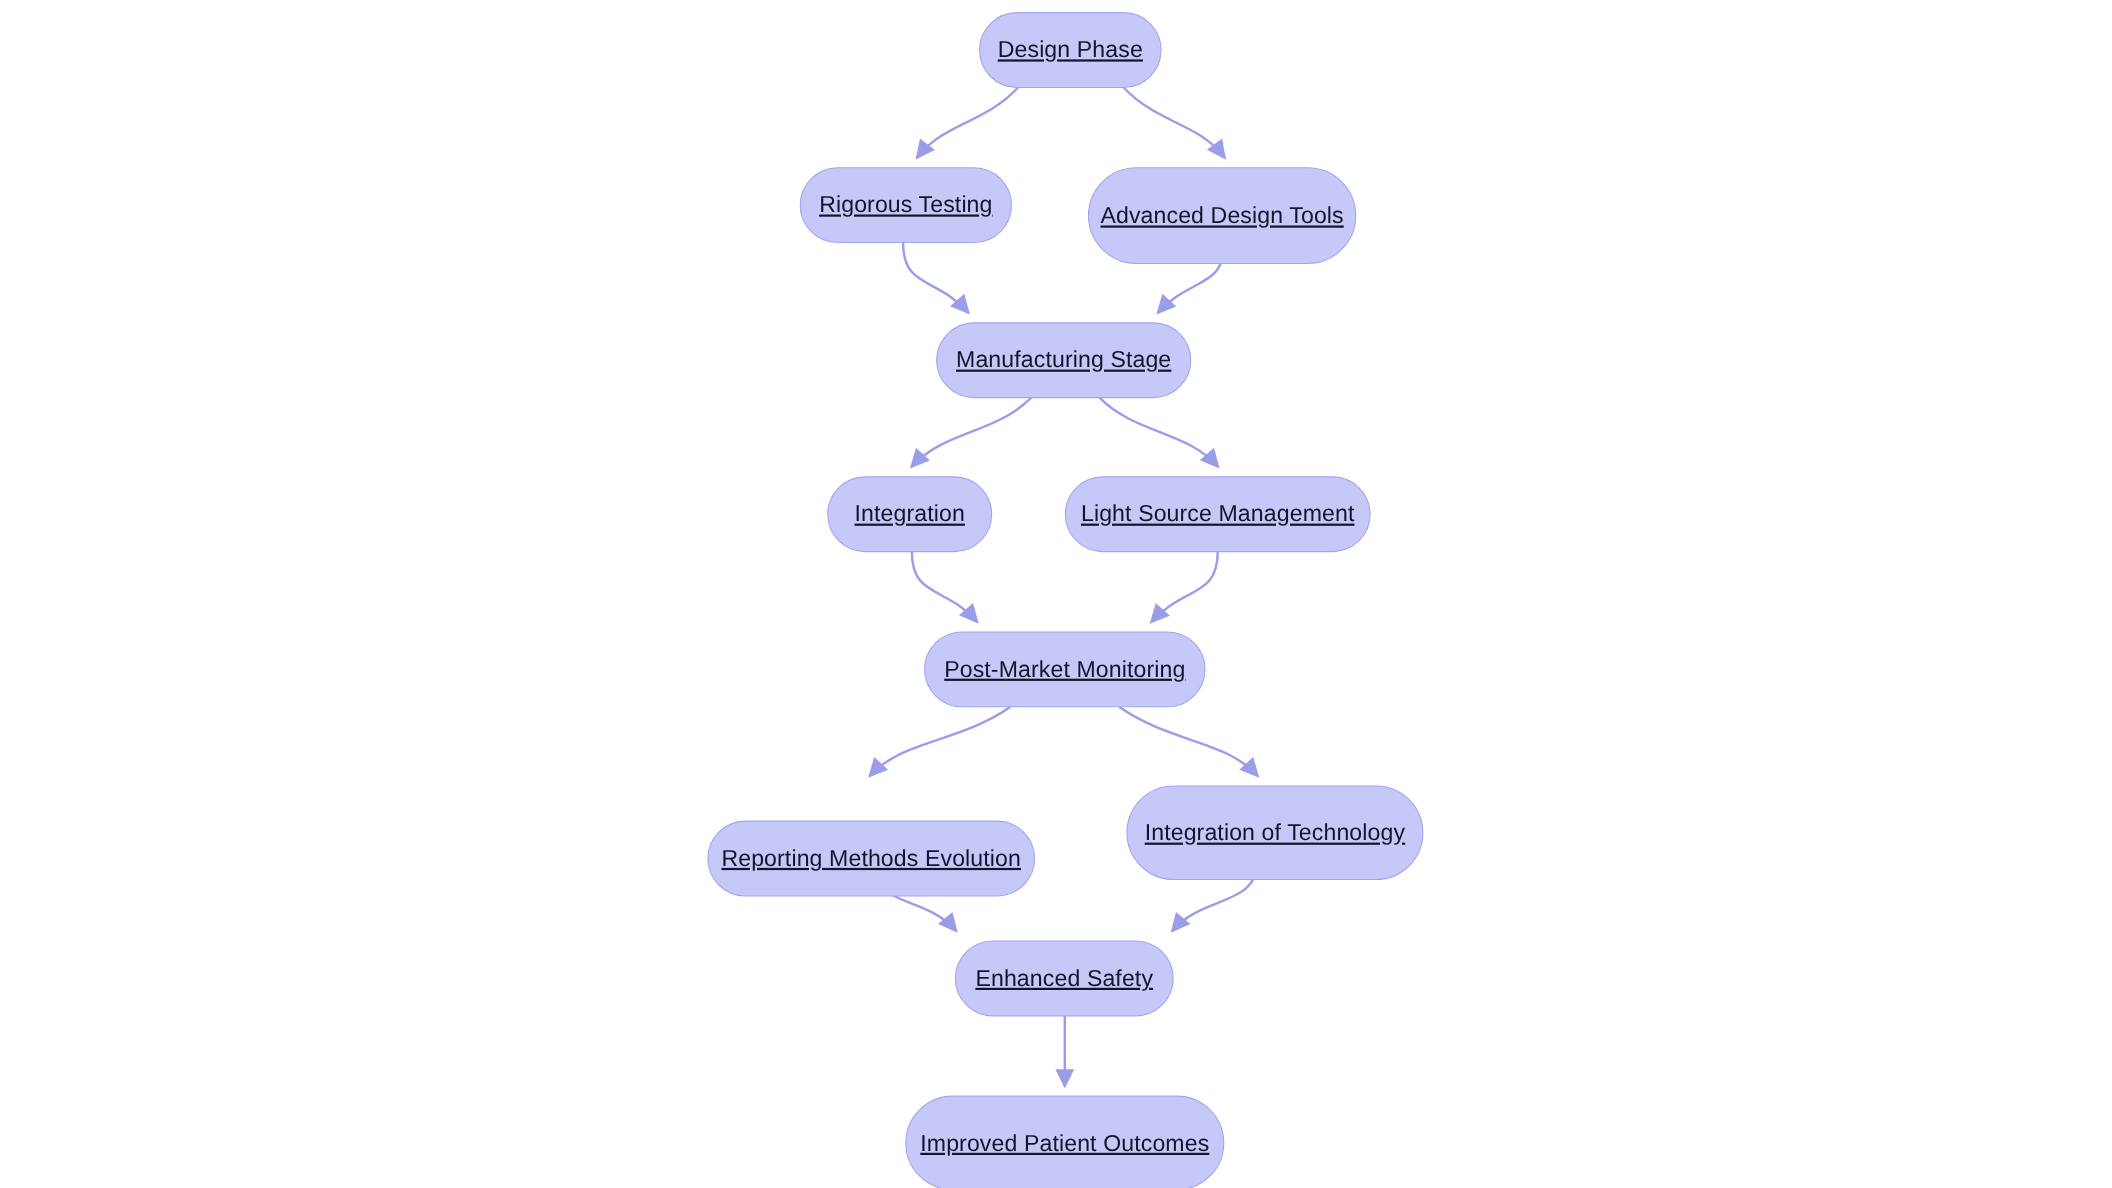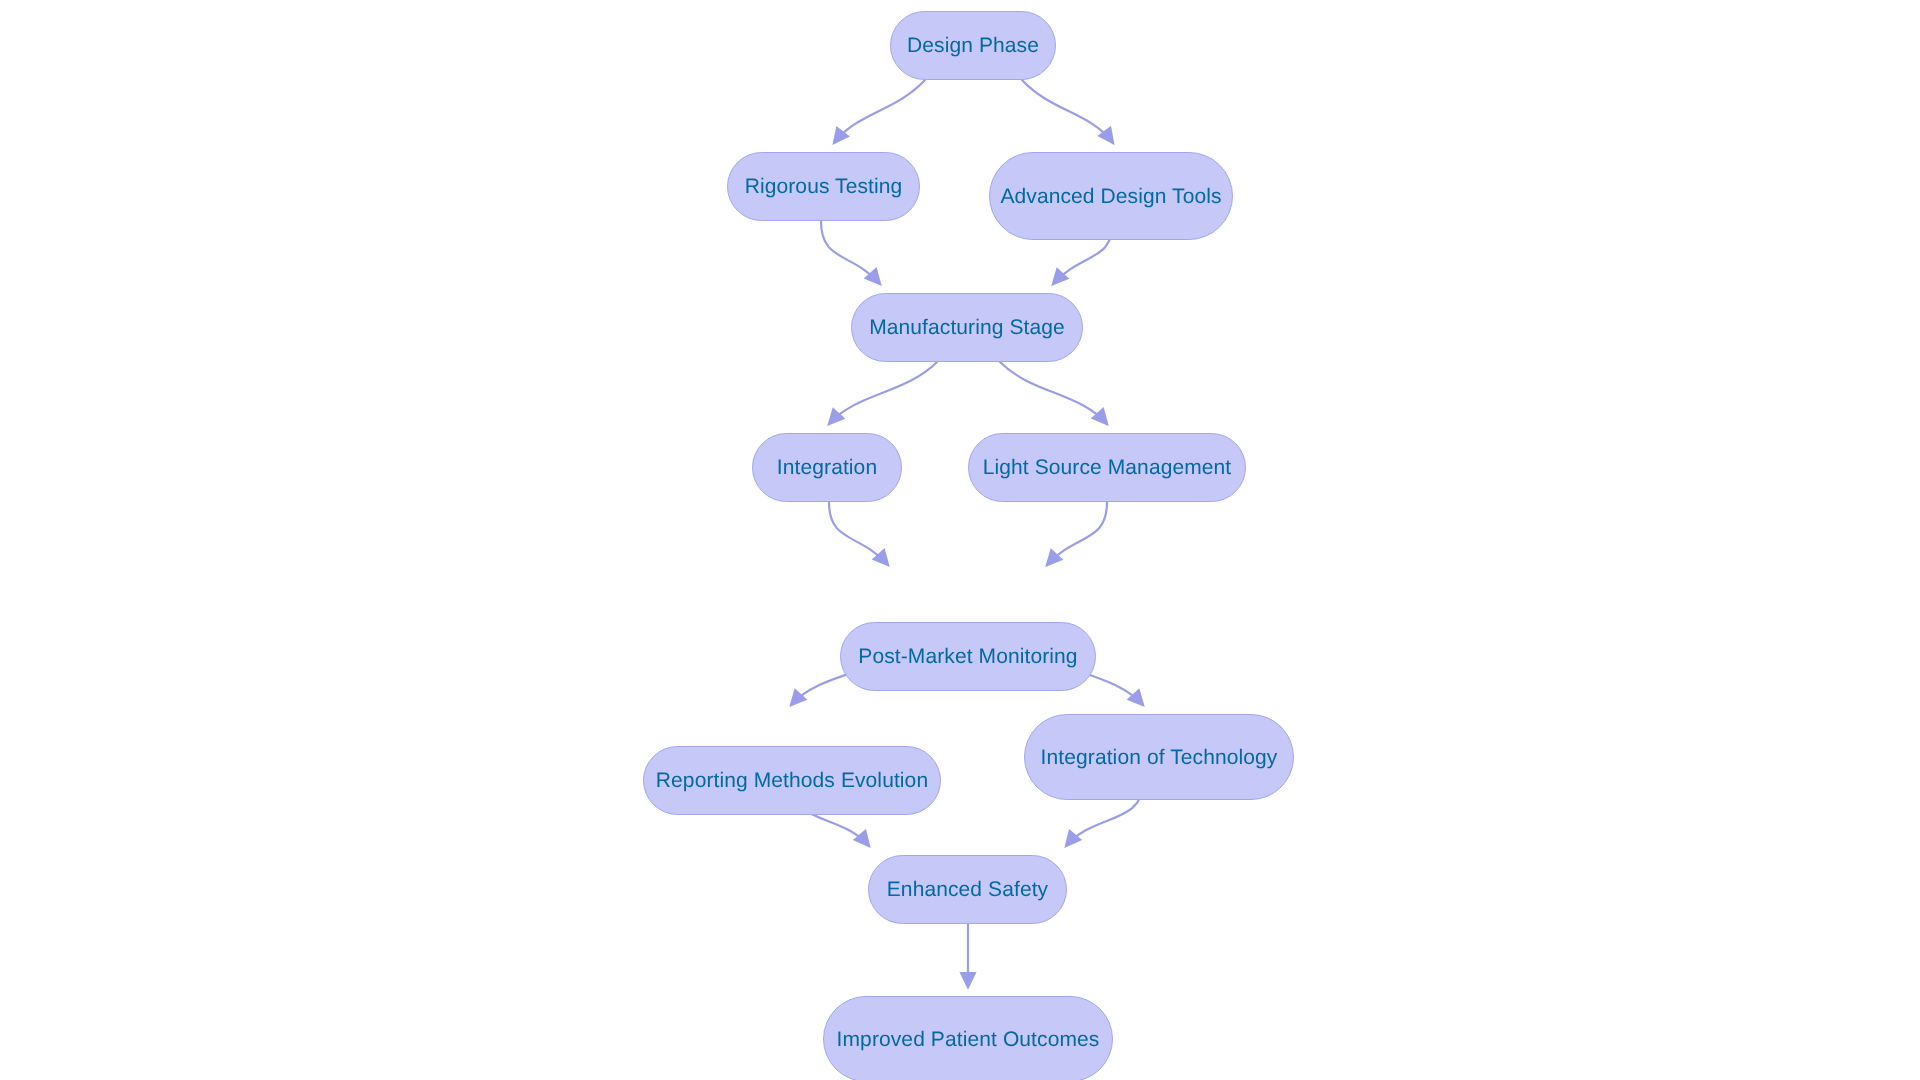--- a/index.html
+++ b/index.html
@@ -29,27 +29,28 @@
   }
   .node {
     position: absolute;
     box-sizing: border-box;
     display: flex;
     align-items: center;
     justify-content: center;
     background: #c6c8f8;
     border: 1.4px solid #a3a6ef;
     border-radius: 999px;
-    color: #0369a1;
+    color: #0f172a;
     font-size: 21px;
     font-weight: 400;
     letter-spacing: 0.1px;
     white-space: nowrap;
     line-height: 1;
     text-rendering: geometricPrecision;
+    text-decoration: underline;
   }
   .node-label {
     display: block;
     padding: 0 4px;
   }
 </style>
 </head>
 <body>
 
 <div id="flowchart-root">
@@ -89,21 +90,21 @@
       </div>
       <div class="node" style="left: 851px; top: 293px; width: 232px; height: 69px; justify-content: center;">
         <span class="node-label">Manufacturing Stage</span>
       </div>
       <div class="node" style="left: 752px; top: 433px; width: 150px; height: 69px;">
         <span class="node-label">Integration</span>
       </div>
       <div class="node" style="left: 968px; top: 433px; width: 278px; height: 69px;">
         <span class="node-label">Light Source Management</span>
       </div>
-      <div class="node" style="left: 840px; top: 574px; width: 256px; height: 69px; margin-top: 48px;">
+      <div class="node" style="left: 840px; top: 574px; width: 256px; height: 69px;">
         <span class="node-label">Post-Market Monitoring</span>
       </div>
       <div class="node" style="left: 643px; top: 746px; width: 298px; height: 69px;">
         <span class="node-label">Reporting Methods Evolution</span>
       </div>
       <div class="node" style="left: 1024px; top: 714px; width: 270px; height: 86px;">
         <span class="node-label">Integration of Technology</span>
       </div>
       <div class="node" style="left: 868px; top: 855px; width: 199px; height: 69px;">
         <span class="node-label">Enhanced Safety</span>

